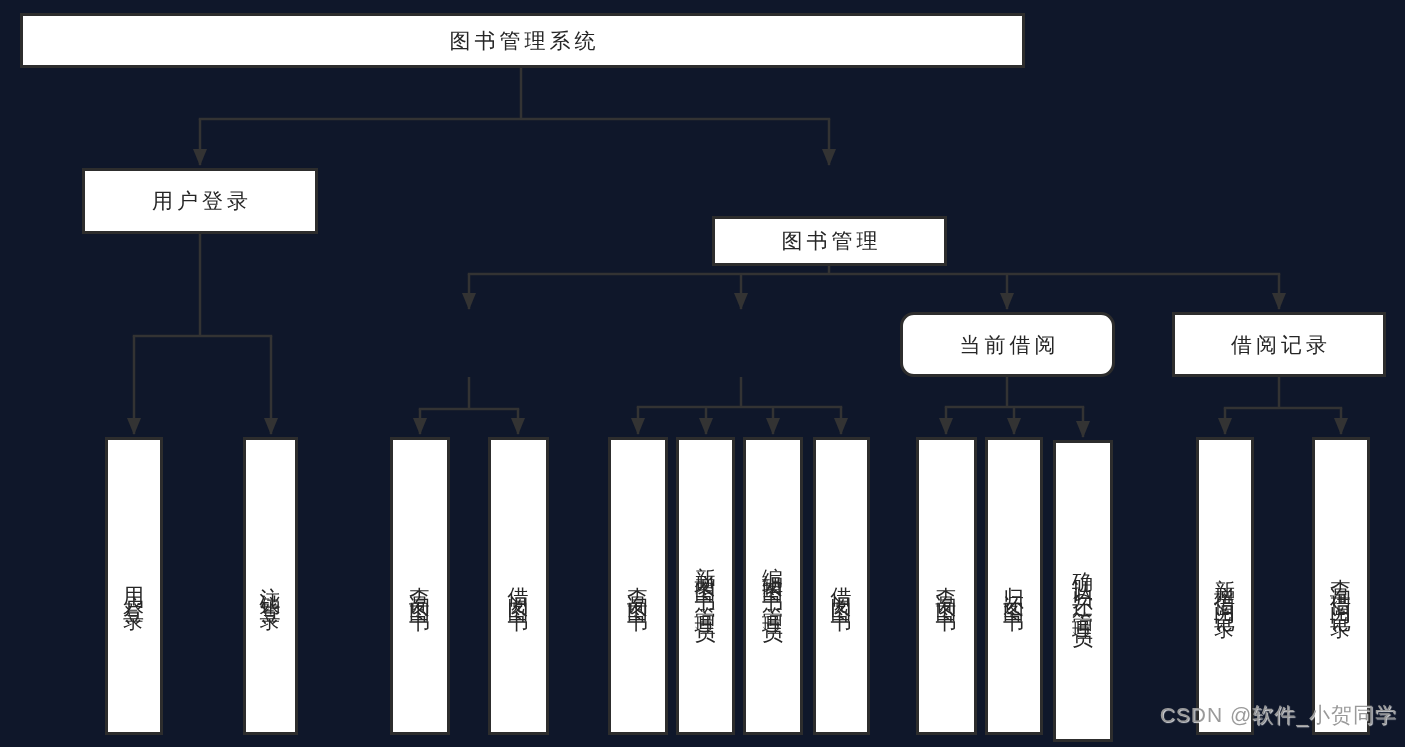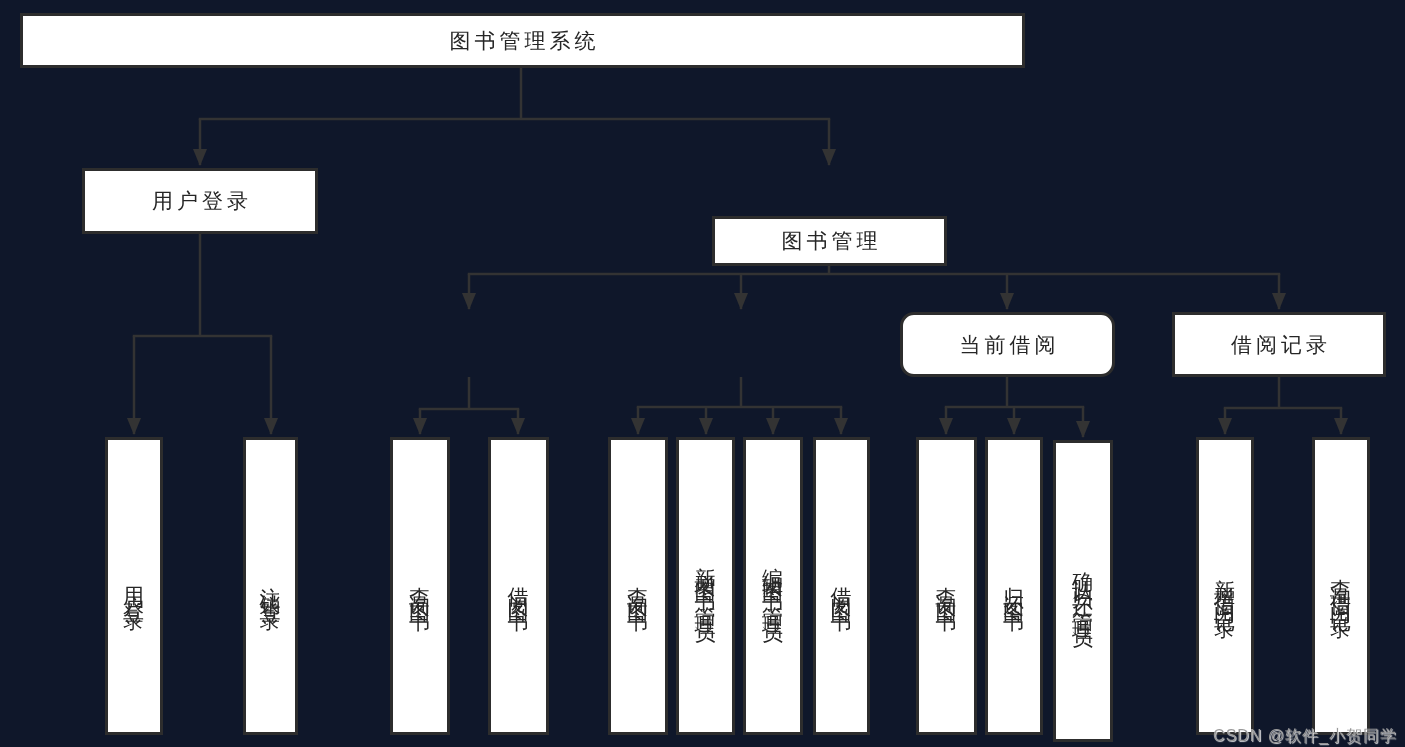--- a/index.html
+++ b/index.html
@@ -14,21 +14,21 @@
     position:absolute; box-sizing:border-box; background:#ffffff;
     border:3px solid #2d2d2d; display:flex; align-items:center; justify-content:center;
     color:#262626;
   }
   .hnode { font-size:21px; letter-spacing:4px; text-indent:4px; white-space:nowrap; }
   .vnode .vtext {
     writing-mode:vertical-rl; text-orientation:mixed;
     font-size:21px; letter-spacing:8px; line-height:1.1; white-space:nowrap;
   }
   .watermark {
-    position:absolute; right:8px; bottom:0; font-size:16px; letter-spacing:1px;
+    position:absolute; right:8px; bottom:18px; font-size:21px; letter-spacing:1px;
     color:#9a9a9a; text-shadow:1px 1px 1px rgba(255,255,255,0.85); white-space:nowrap;margin-top:6px;
   }
 </style>
 </head>
 <body>
 
 <div class="canvas">
 
   <svg class="wires" width="1405" height="747" viewBox="0 0 1405 747">
     <defs>

